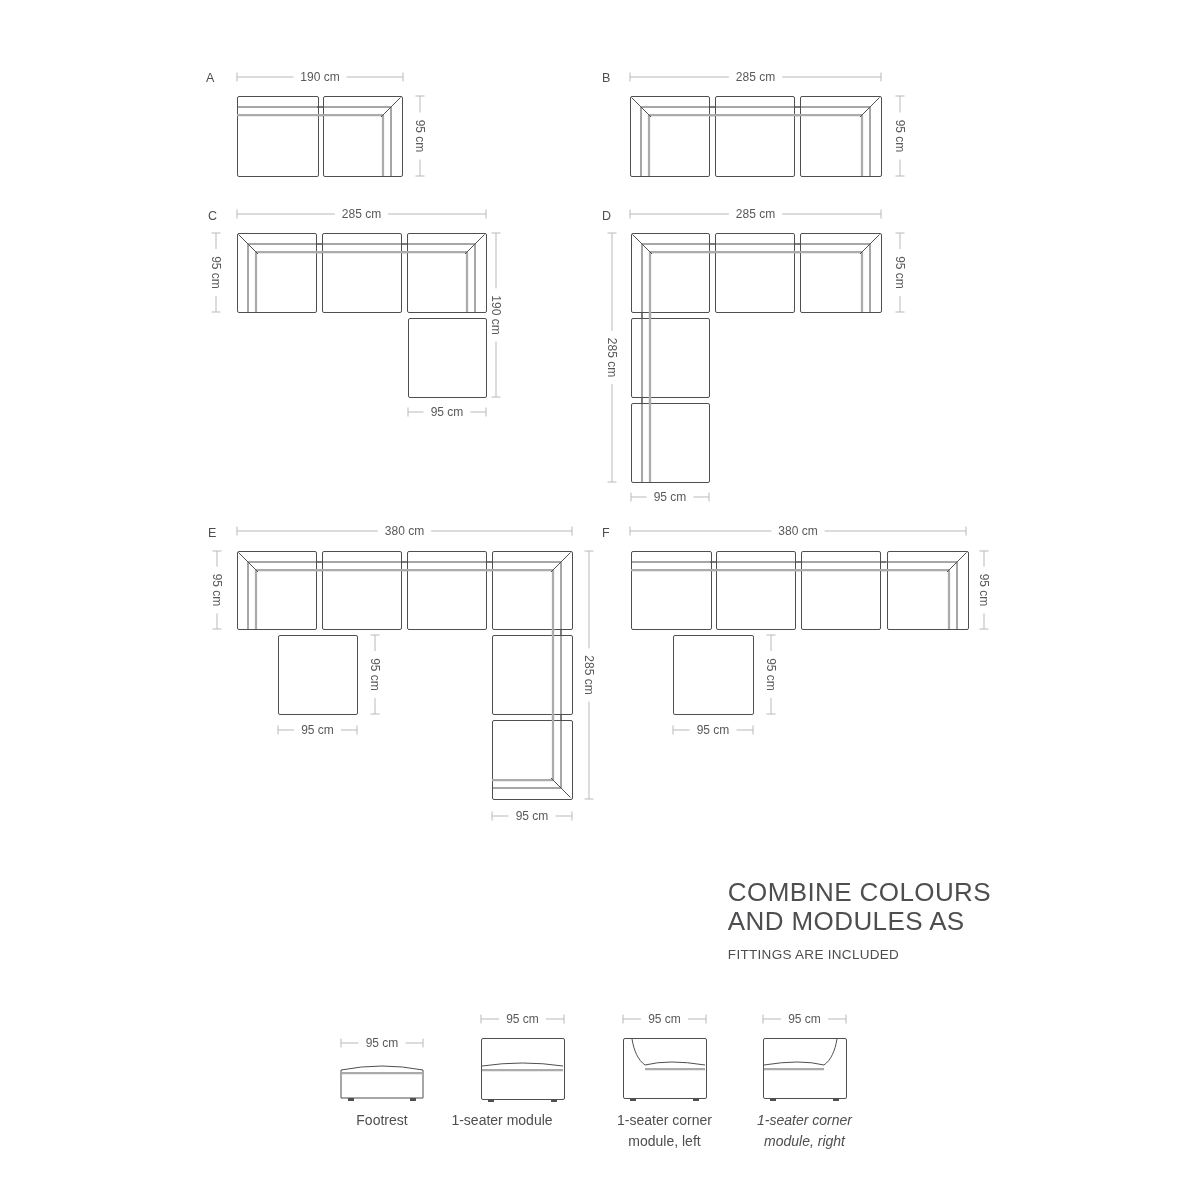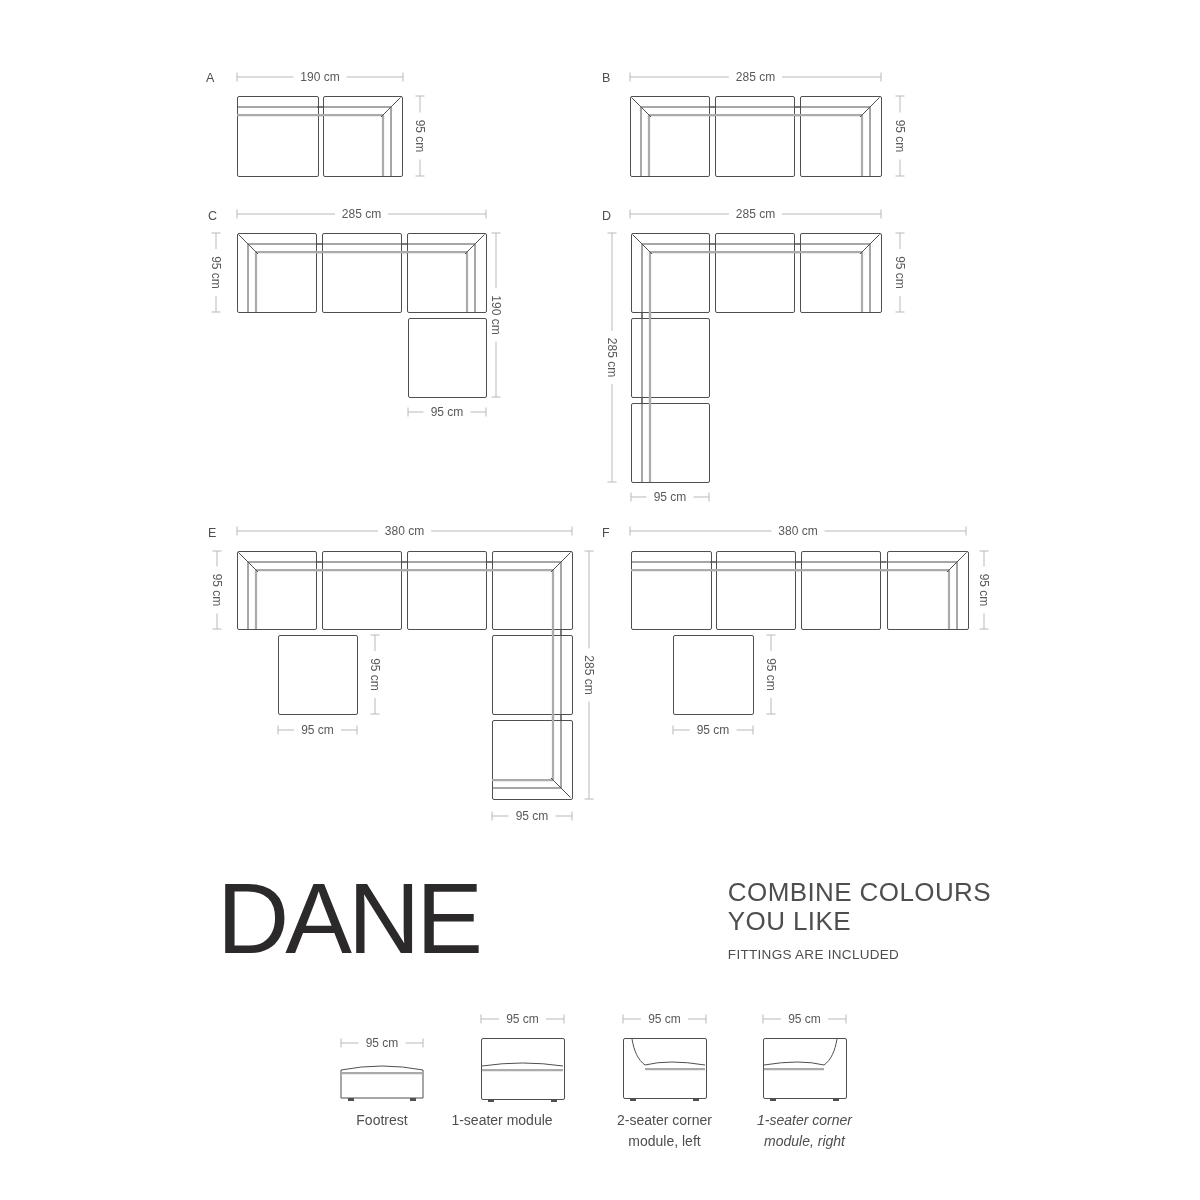--- a/index.html
+++ b/index.html
@@ -401,25 +401,24 @@
         <g>
           <line x1="763" y1="1014.5" x2="763" y2="1023.5" stroke="#b7b9bb" stroke-width="1"></line>
           <line x1="846" y1="1014.5" x2="846" y2="1023.5" stroke="#b7b9bb" stroke-width="1"></line>
           <line x1="763" y1="1019" x2="781" y2="1019" stroke="#b7b9bb" stroke-width="1"></line>
           <line x1="828" y1="1019" x2="846" y2="1019" stroke="#b7b9bb" stroke-width="1"></line>
           <text x="804.5" y="1023" font-size="12" fill="#58595b" font-family="&quot;Liberation Sans&quot;,sans-serif" text-anchor="middle">95 cm</text>
         </g>
       </g>
     </svg>
 
-  <div class="brand">DANE</div>
 
   <div class="tagline">
     <div class="tagline-line">COMBINE COLOURS</div>
-    <div class="tagline-line">YOU LIKE</div>
+    <div class="tagline-line">AND MODULES AS</div>
     <div class="fittings-note">FITTINGS ARE INCLUDED</div>
   </div>
 
   <div class="legend-label" style="left: 382px;">Footrest</div>
   <div class="legend-label" style="left: 502px;">1-seater module</div>
-  <div class="legend-label" style="left: 664.5px;">2-seater corner module, left</div>
+  <div class="legend-label" style="left: 664.5px;">1-seater corner module, left</div>
   <div class="legend-label" style="left: 804.5px; font-style: italic;">1-seater corner module, right</div>
 </div>
 
 </body></html>

